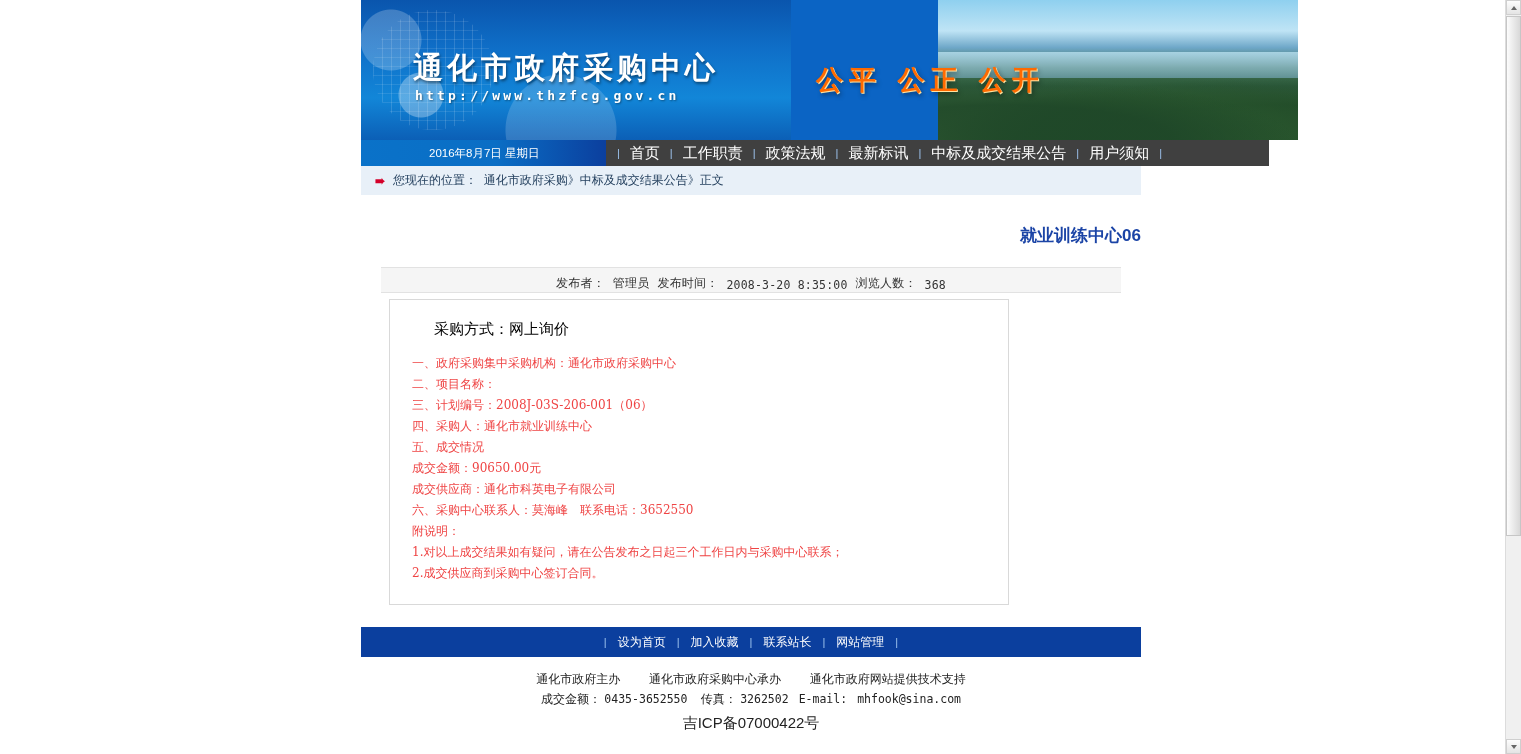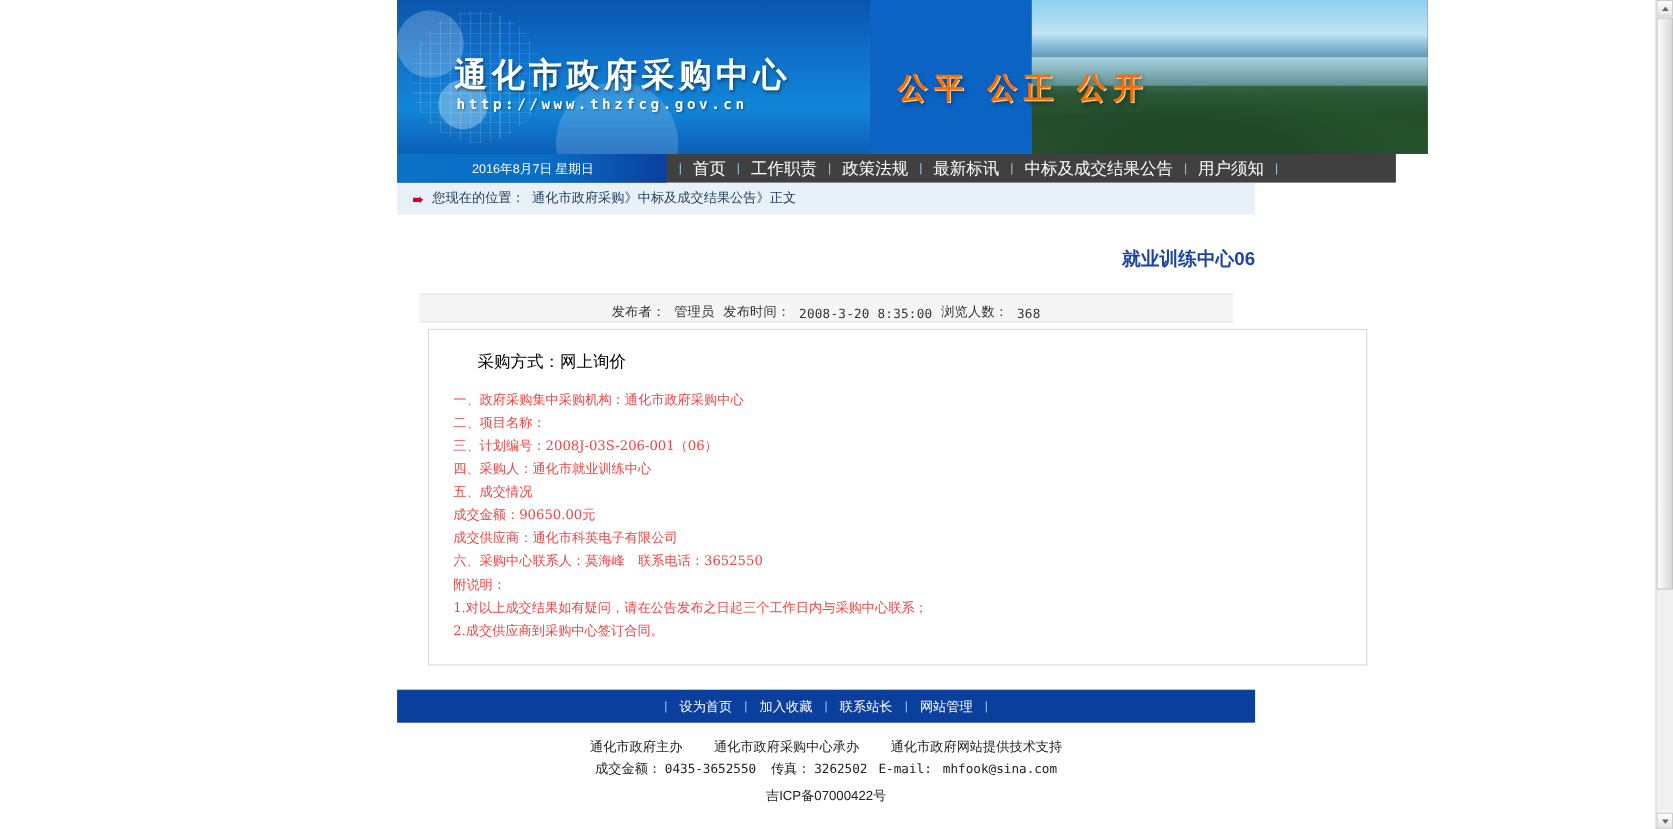--- a/index.html
+++ b/index.html
@@ -241,21 +241,21 @@
     display: flex;
     align-items: flex-end;
     justify-content: center;
     color: #333333;
     font-size: 12px;
     letter-spacing: 0.2px;
   }
   .meta-bar span { padding: 0 4px; }
   .content-box {
     margin: 6px 28px 0 28px;
-    width: 854px;
+    width: 620px;
     min-height: 295px;
     box-sizing: border-box;
     border: 1px solid #d9d9d9;
     background: #ffffff;
     padding: 16px 22px 20px 22px;
   }
   .content-lead {
     font-size: 15px;
     color: #000000;
     padding: 4px 0 14px 22px;
@@ -284,21 +284,21 @@
     padding: 12px 0 10px 0;
     text-align: center;
     color: #222222;
     font-size: 12px;
     line-height: 20px;
   }
   .footer-info .gap { display: inline-block; width: 22px; }
   .footer-icp {
     text-align: center;
     color: #222222;
-    font-size: 12px;
+    font-size: 15px;
     padding-top: 4px;
   }
   .mono { font-family: "DejaVu Sans Mono", monospace; font-size: 11.5px; }
 </style>
 </head>
 <body>
 
 <div class="viewport">
   <div class="page">
 

